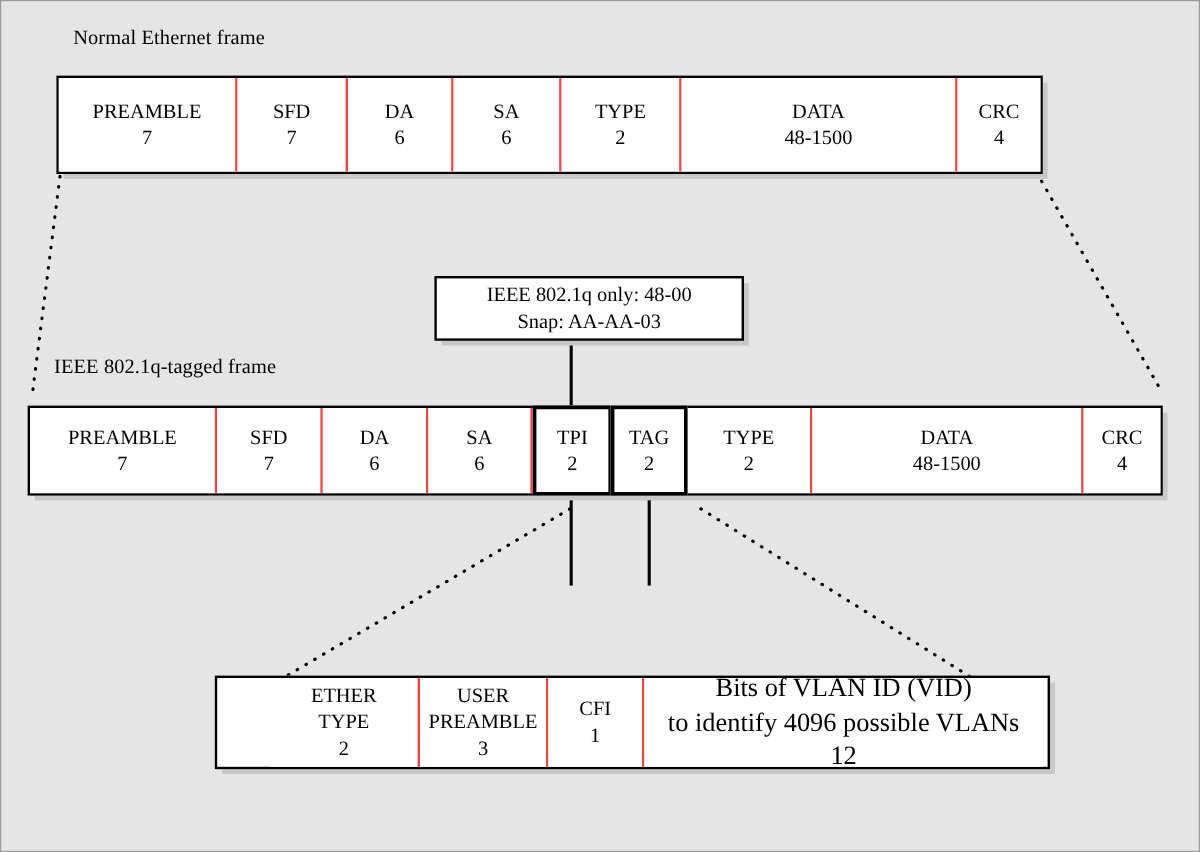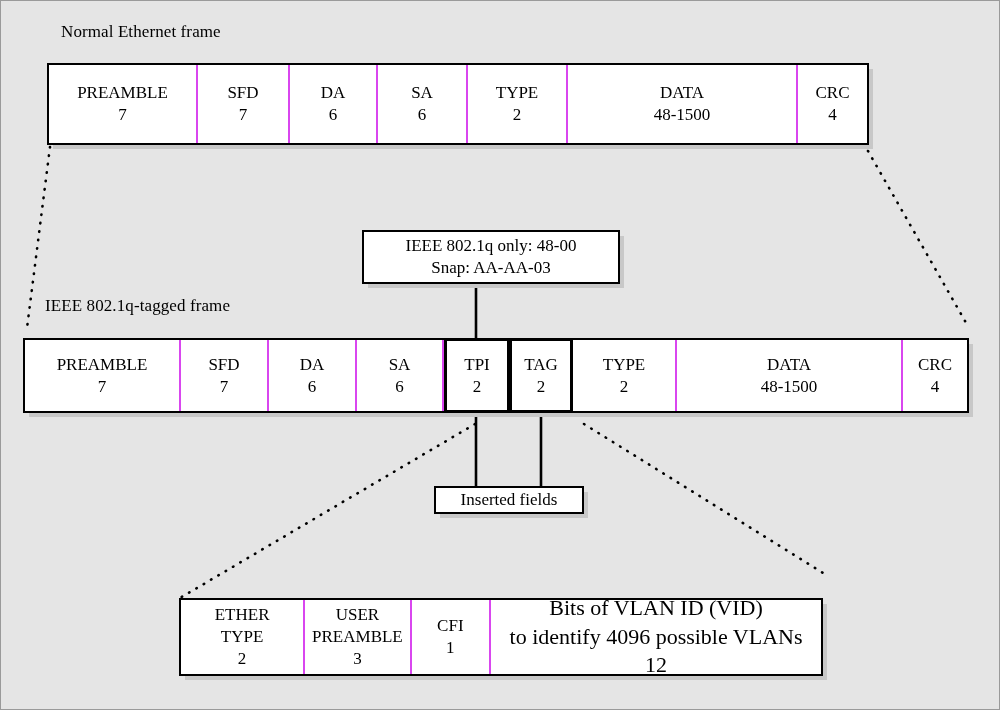--- a/index.html
+++ b/index.html
@@ -36,21 +36,21 @@
   .frame{
     position:absolute;
     display:flex;
     box-sizing:border-box;
     background:#fff;
     border:2px solid #000;
     box-shadow:5px 5px 0 -1px #c8c8c8;
   }
   .cell{
     box-sizing:border-box;
-    border-right:2px solid #d946ef;
+    border-right:2px solid #ef4444;
     display:flex;
     flex-direction:column;
     align-items:center;
     justify-content:center;
     text-align:center;
     background:#fff;
     font-size:17px;
     line-height:1.28;
     overflow:hidden;
   }
@@ -183,25 +183,22 @@
     <div class="cell" style="width:226px">
       <span class="lbl">DATA</span>
       <span class="len">48-1500</span>
     </div>
     <div class="cell" style="width:64px">
       <span class="lbl">CRC</span>
       <span class="len">4</span>
     </div>
   </div>
 
-  <div class="callout small" style="left:433px;top:485px;width:150px;height:28px;">
-    <span class="ln">Inserted fields</span>
-  </div>
-
-  <div class="frame" id="tag-detail" style="left:178px;top:597px;width:644px;height:78px;">
+
+  <div class="frame" id="tag-detail" style="left:178px;top:562px;width:696px;height:78px;padding-left:44px;">
     <div class="cell" style="width:125px">
       <span class="lbl">ETHER</span>
       <span class="lbl">TYPE</span>
       <span class="len">2</span>
     </div>
     <div class="cell" style="width:107px">
       <span class="lbl">USER</span>
       <span class="lbl">PREAMBLE</span>
       <span class="len">3</span>
     </div>

